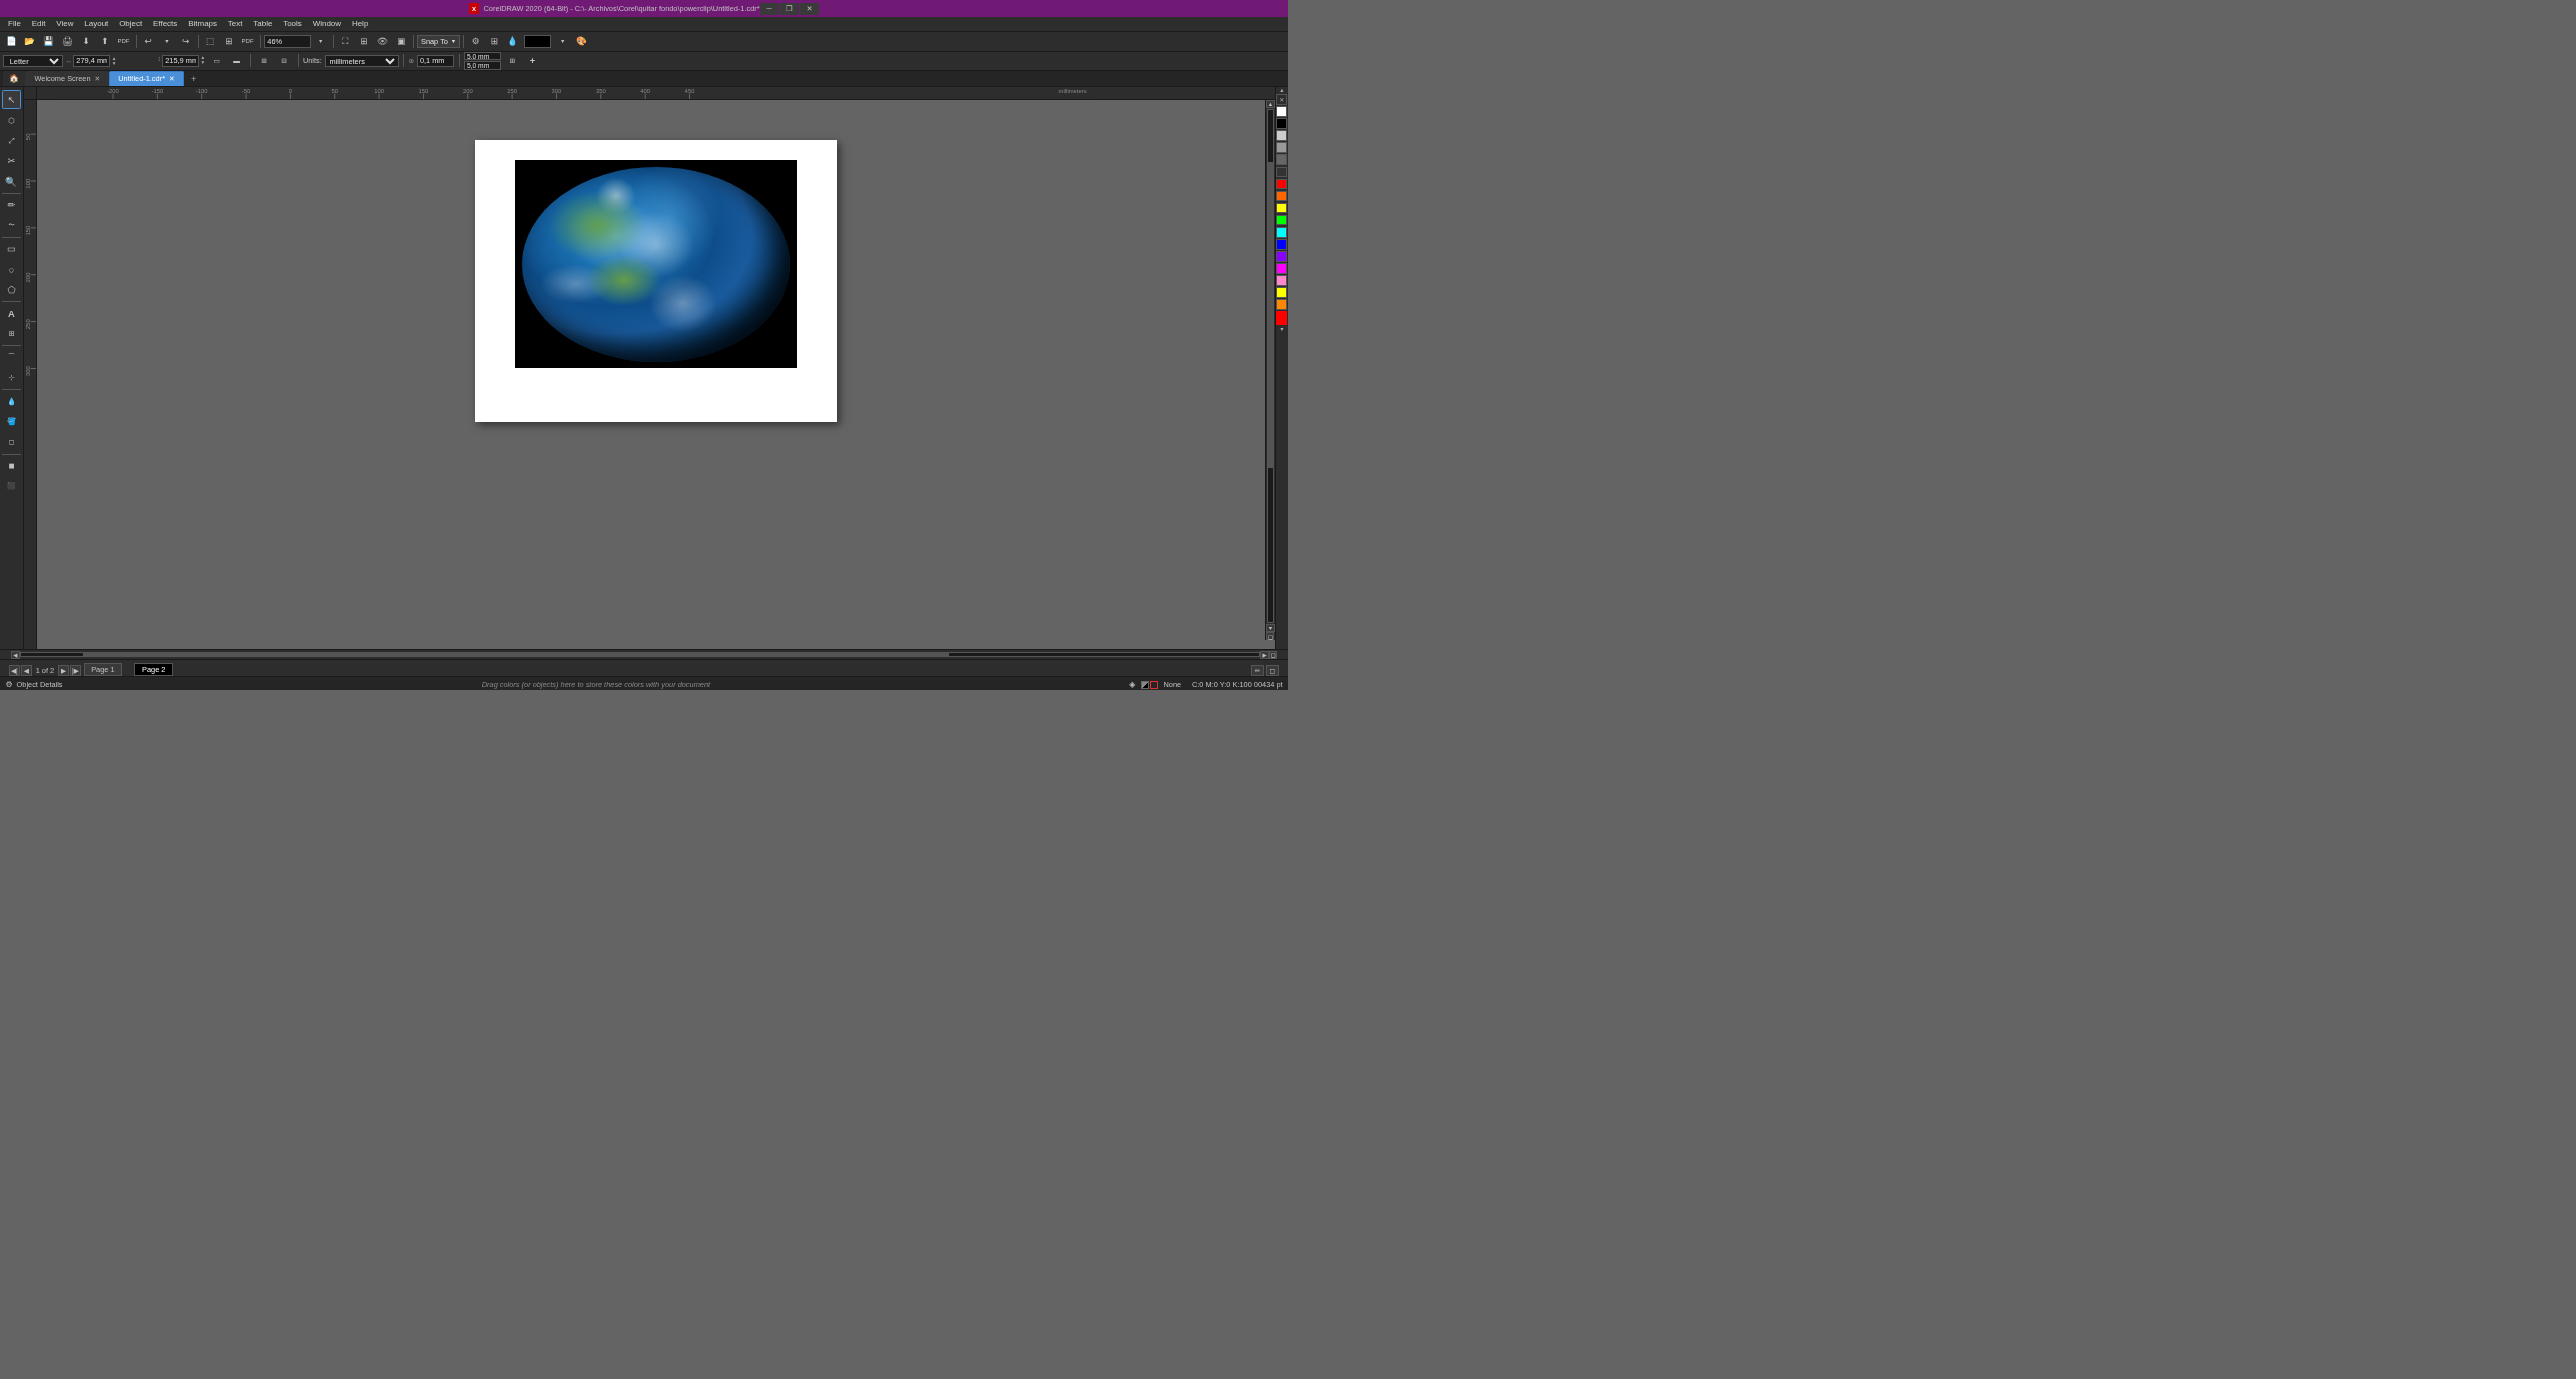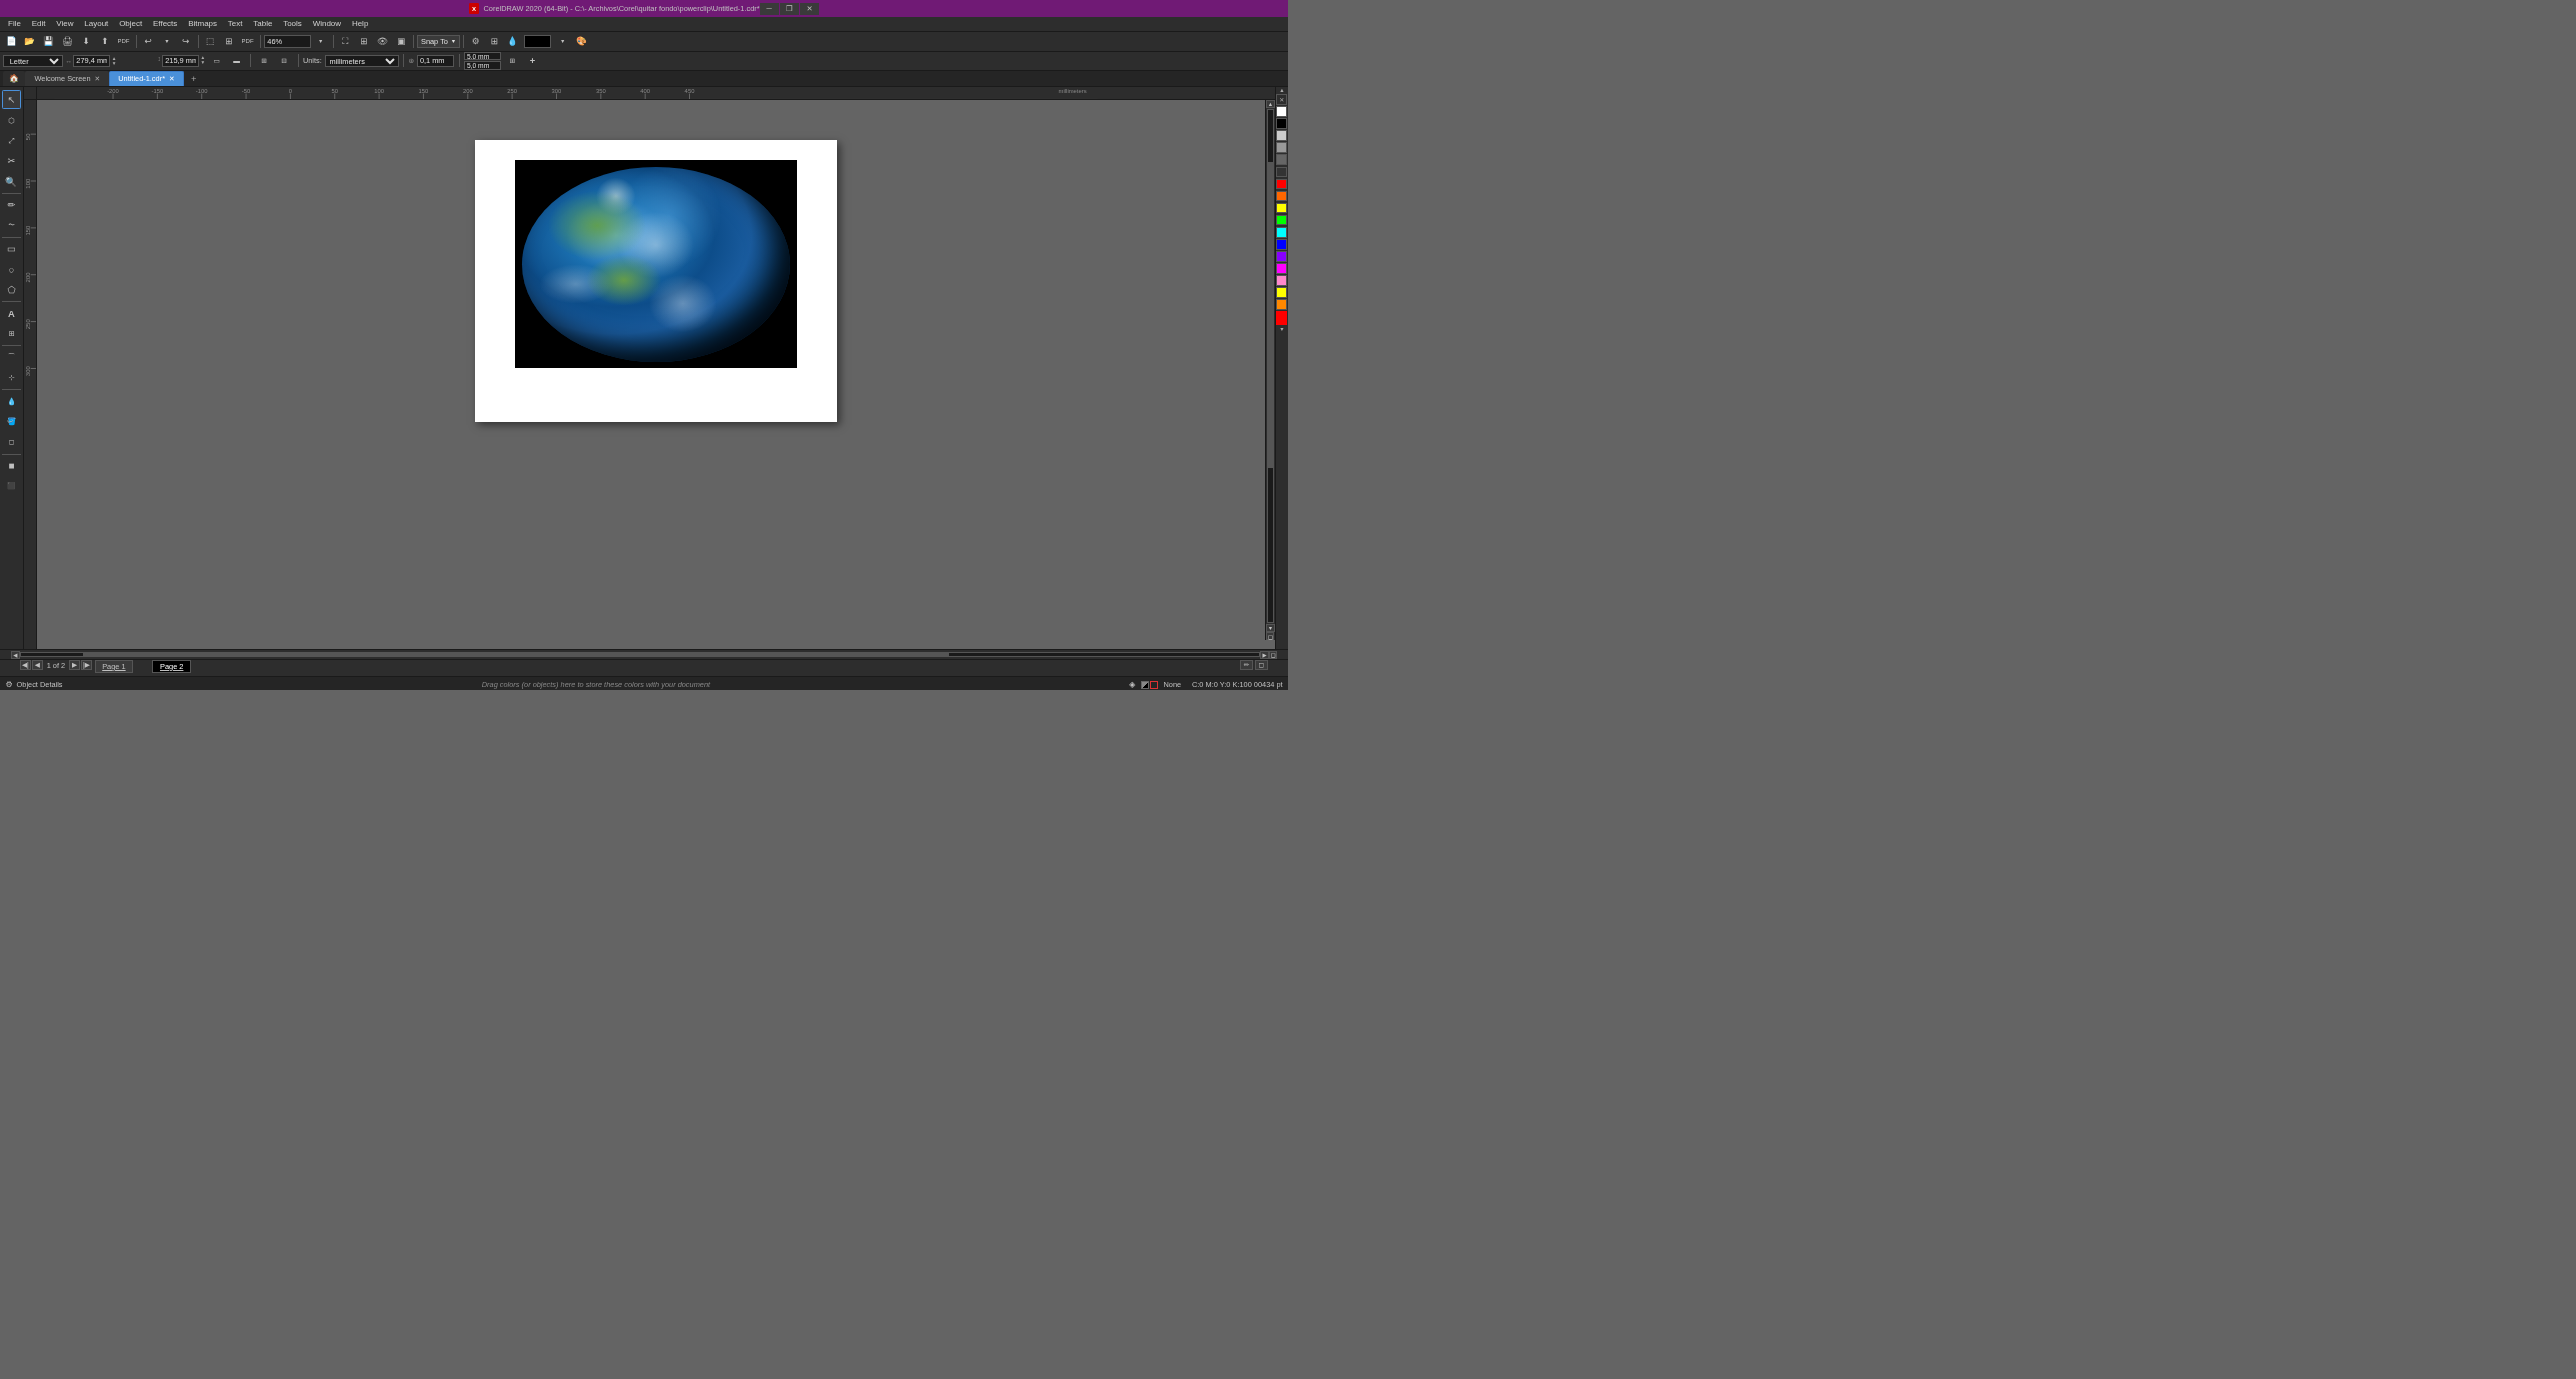--- a/index.html
+++ b/index.html
@@ -342,32 +342,31 @@
       width: 10.7px; height: 6.7px;
       display: flex; align-items: center; justify-content: center;
       font-size: 5.4px; color: #aaa; cursor: pointer;
     }
 
     
     #bottom-area {
       height: 17.4px;
       background: #2d2d2d;
       display: flex;
-      align-items: flex-start;
+      align-items: flex-end;
       border-top: 0.7px solid #1a1a1a;
-      padding: 0 20px;
+      padding: 0 9px;
       gap: 2.7px;
       font-size: 7.4px;
       color: #c0c0c0;
     }
     #page-tabs {
       display: flex;
       align-items: center;
-      gap: 9px;
-      text-decoration: underline;
+      gap: 2px;
     }
     .page-tab {
       height: 13.4px;
       padding: 0 6.7px;
       background: #3a3a3a;
       border: 0.7px solid #555;
       color: #c0c0c0;
       font-size: 7.4px;
       cursor: pointer;
       display: flex; align-items: center;

